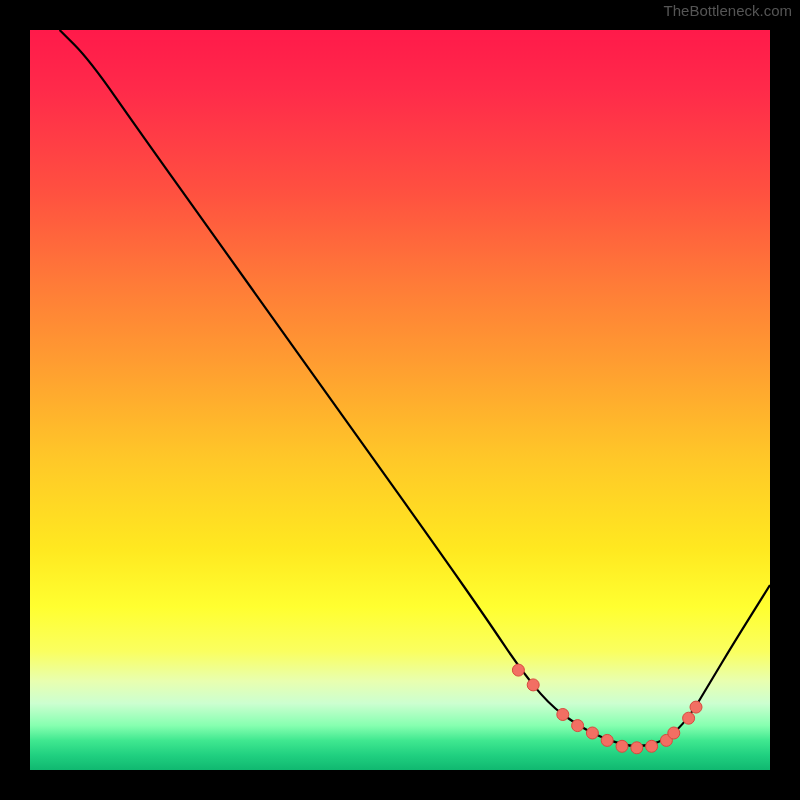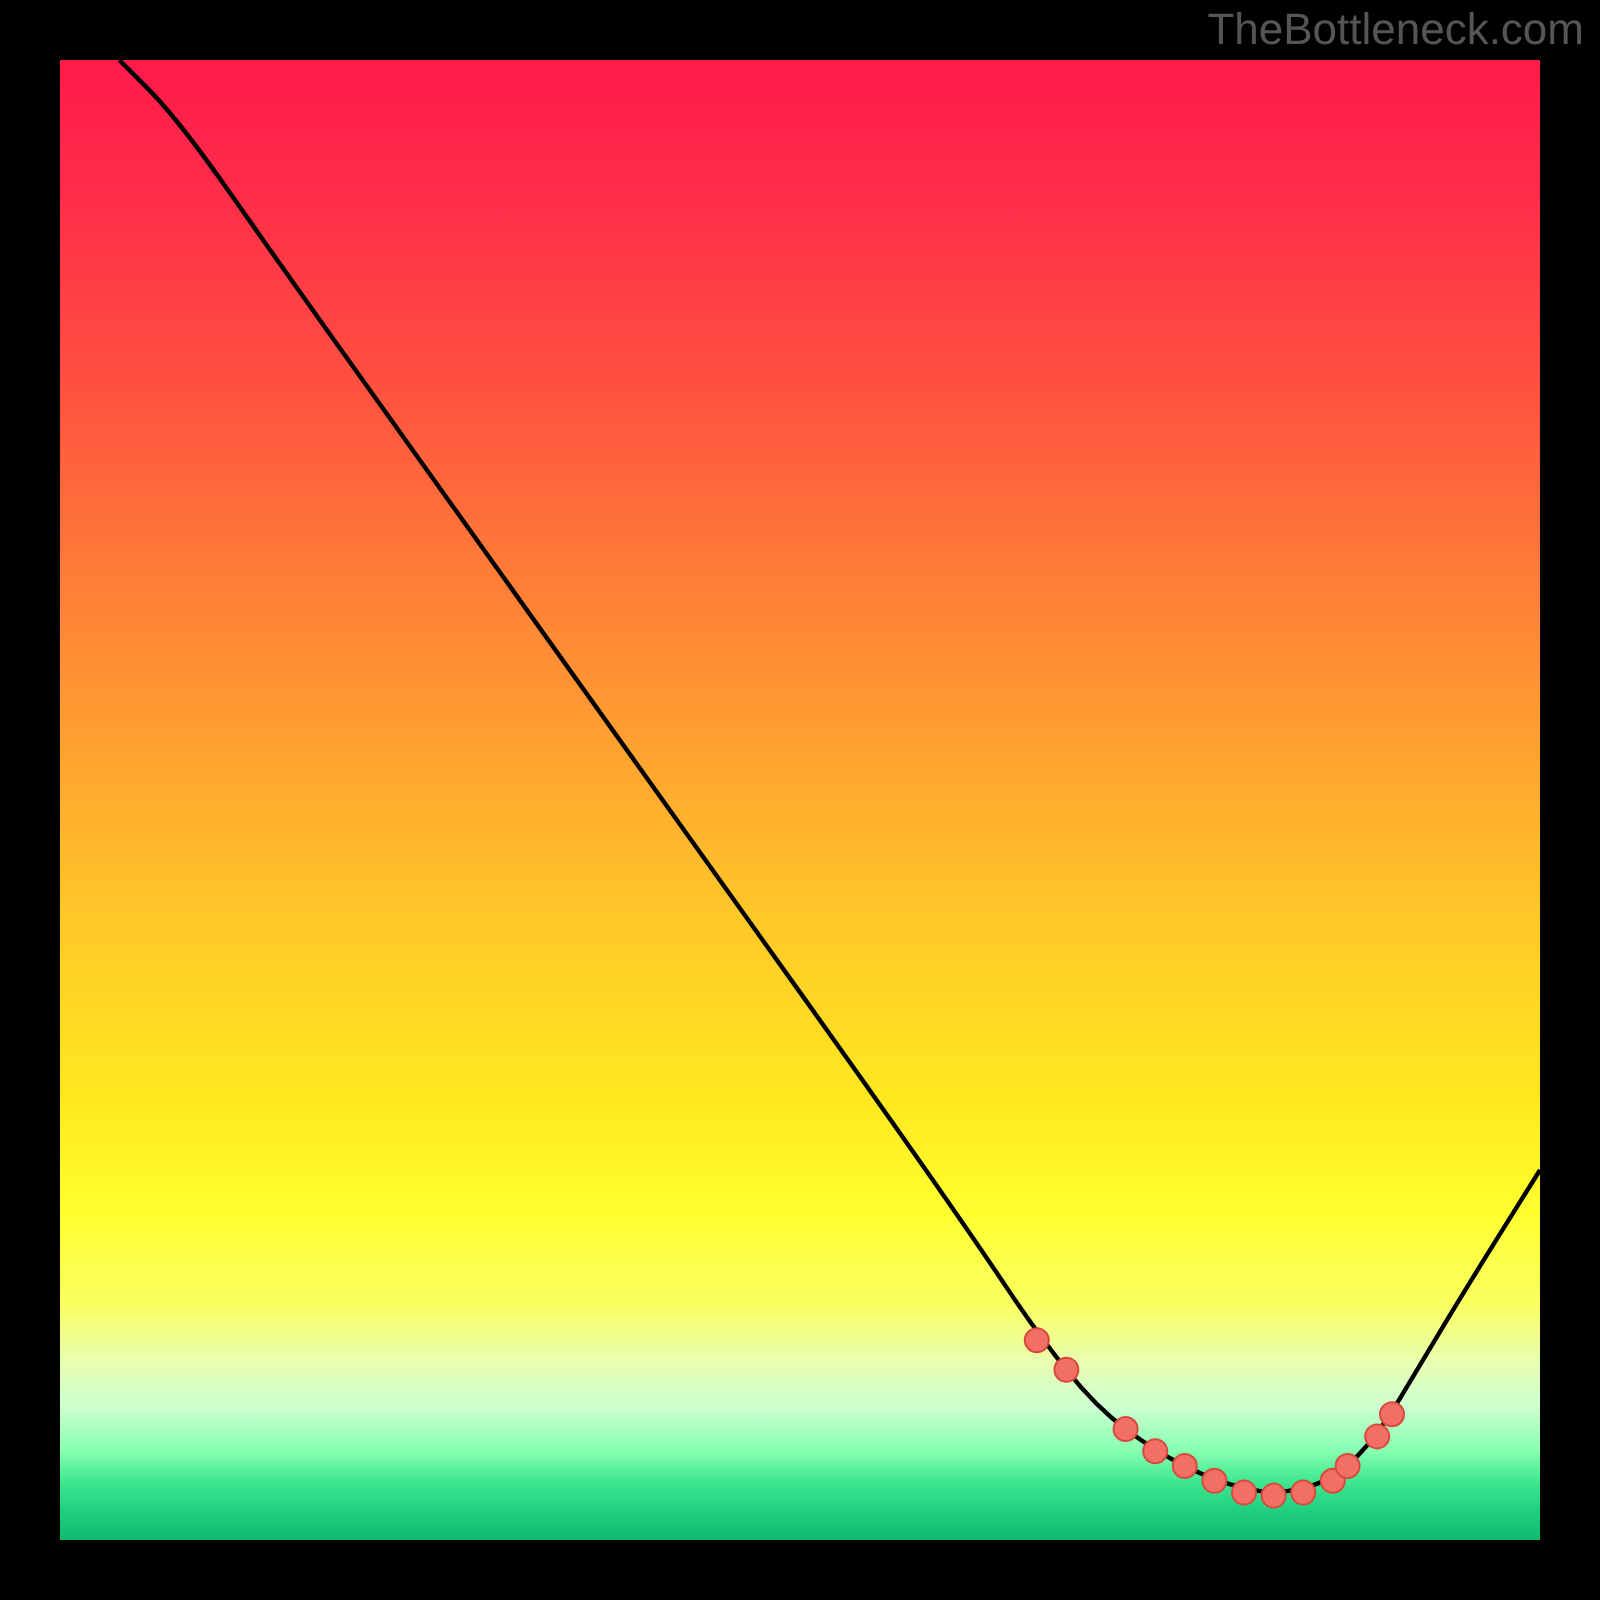--- a/index.html
+++ b/index.html
@@ -9,21 +9,21 @@
     background: #000;
     position: relative;
     font-family: Arial, sans-serif;
     overflow: hidden;
   }
   .watermark {
     position: absolute;
     top: 2px;
     right: 8px;
     color: #555;
-    font-size: 22px;
+    font-size: 15px;
     font-weight: normal;
     z-index: 10;
   }
   .plot-area {
     position: absolute;
     left: 30px;
     top: 30px;
     width: 740px;
     height: 740px;
   }

